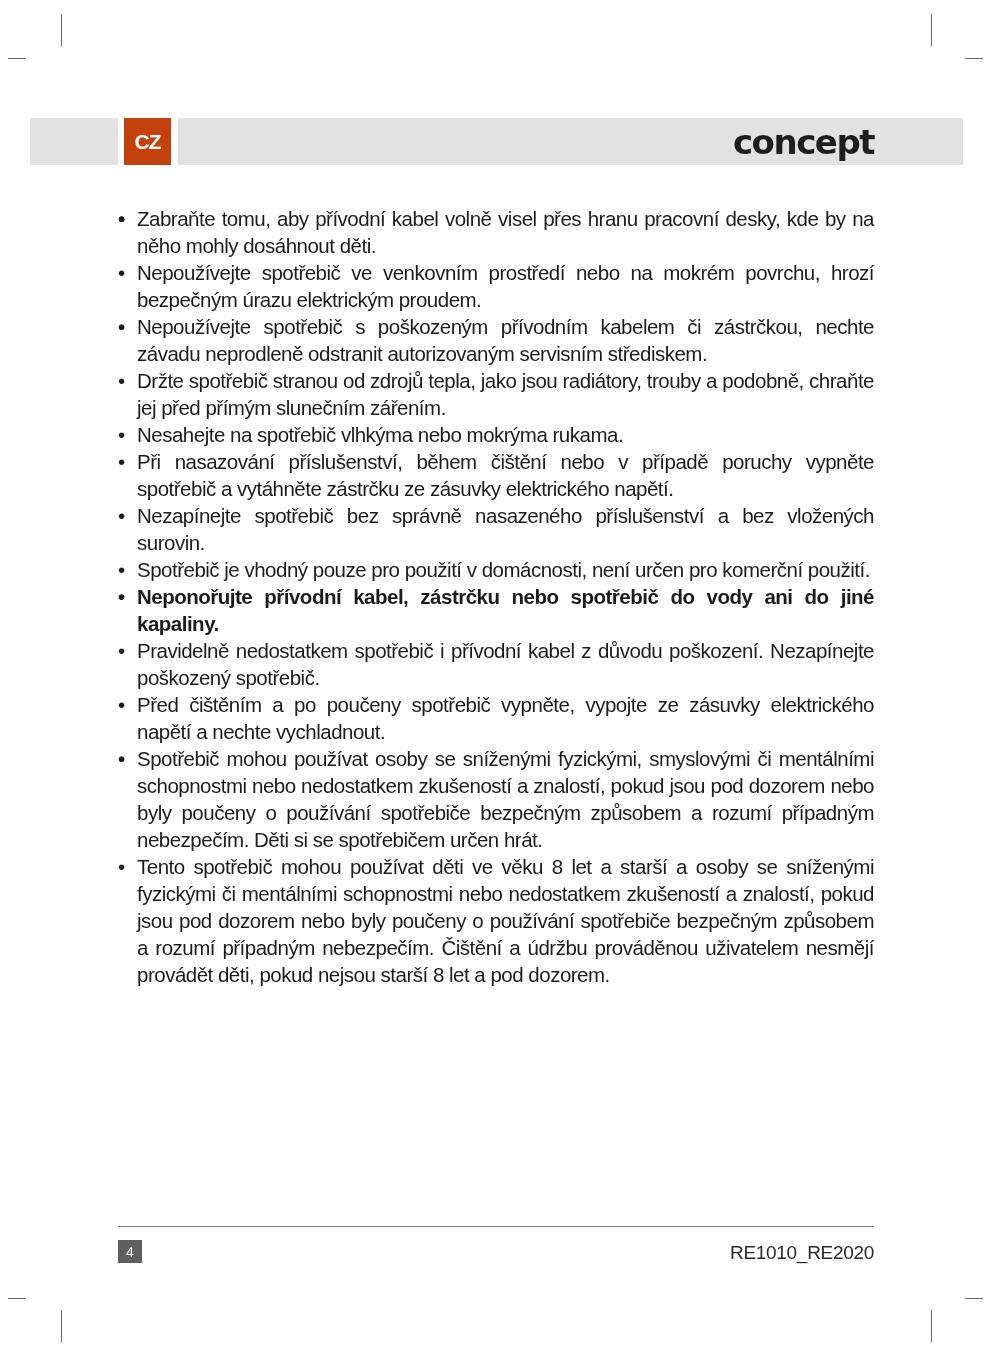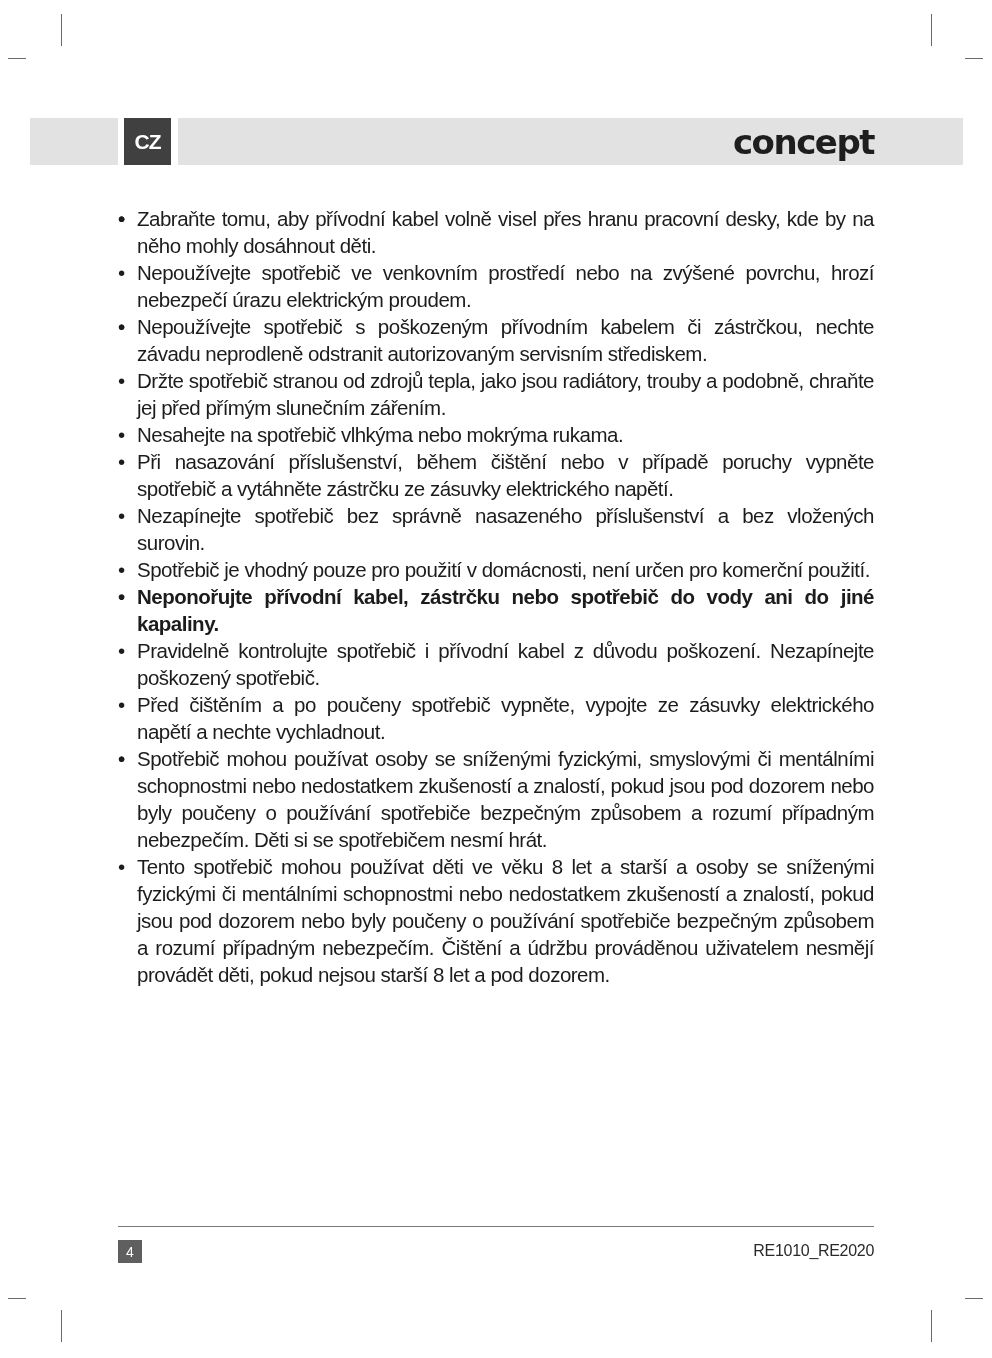--- a/index.html
+++ b/index.html
@@ -6,21 +6,21 @@
     body { width: 992px; height: 1358px; position: relative; overflow: hidden;
            font-family: "Liberation Sans", sans-serif; color: #1a1a1a; }
 
     
     .crop { position: absolute; background: #6a6a6a; }
     .crop.v { width: 1px; height: 32px; }
     .crop.h { height: 1px; width: 18px; }
 
     
     .band-left { position: absolute; left: 30px; top: 118px; width: 88px; height: 47px; background: #e2e2e2; }
-    .lang-box { position: absolute; left: 124px; top: 118px; width: 47px; height: 47px; background: #404040;
+    .lang-box { position: absolute; left: 124px; top: 118px; width: 47px; height: 47px; background: #c2410c;
                 color: #ffffff; font-family: "Liberation Sans", sans-serif; font-weight: bold; font-size: 21px;
                 display: flex; align-items: center; justify-content: center; letter-spacing: -1px; }
     .band-right { position: absolute; left: 178px; top: 118px; width: 785px; height: 47px; background: #e2e2e2; }
     .brand-logo { position: absolute; right: 118px; top: 118px; height: 47px; display: flex; align-items: center;
                   font-family: "DejaVu Sans", sans-serif; font-weight: bold; font-size: 34px; color: #1e1e1e;
                   letter-spacing: -1.5px; }
 
     
     .content { position: absolute; left: 116px; top: 205px; width: 758px; }
     .content ul { list-style: none; margin: 0; padding: 0; }
@@ -28,21 +28,21 @@
                   font-size: 20.5px; line-height: 27px; text-align: justify; letter-spacing: -0.5px;
                   color: #1c1c1c; font-stretch: condensed; }
     .content li.last-line-left { text-align-last: left; }
     .content li .bullet { position: absolute; left: 2px; top: 0; width: 14px; }
     .content li.bold { font-weight: bold; }
 
     
     .footer-rule { position: absolute; left: 118px; top: 1226px; width: 756px; height: 1px; background: #7a7a7a; }
     .page-num { position: absolute; left: 118px; top: 1240px; width: 24px; height: 23px; background: #5f5f5f;
                 color: #ffffff; font-size: 14px; display: flex; align-items: center; justify-content: center; }
-    .model-code { position: absolute; right: 118px; top: 1242px; font-size: 16px; color: #2a2a2a; letter-spacing: -0.3px; }
+    .model-code { position: absolute; right: 118px; top: 1242px; font-size: 19px; color: #2a2a2a; letter-spacing: -0.3px; }
   </style>
 </head>
 <body>
 
 <div class="crop v" style="left:61px; top:14px;"></div>
 <div class="crop h" style="left:8px; top:58px;"></div>
 <div class="crop v" style="left:931px; top:14px;"></div>
 <div class="crop h" style="left:965px; top:58px;"></div>
 <div class="crop v" style="left:61px; top:1310px;"></div>
 <div class="crop h" style="left:8px; top:1298px;"></div>
@@ -52,32 +52,32 @@
 <div class="band-left"></div>
 <div class="lang-box">CZ</div>
 <div class="band-right"></div>
 <div class="brand-logo">concept</div>
 
 <div class="content">
   <ul id="item-list">
       <li class="last-line-left"><span class="bullet">•</span></li>
       <li class="last-line-left"><span class="bullet">•</span></li>
       <li class="last-line-left"><span class="bullet">•</span><span>Zabraňte tomu, aby přívodní kabel volně visel přes hranu pracovní desky, kde by na něho mohly dosáhnout děti.</span></li>
-      <li class="last-line-left"><span class="bullet">•</span><span>Nepoužívejte spotřebič ve venkovním prostředí nebo na zvýšené povrchu, hrozí nebezpečí úrazu elektrickým proudem.</span></li>
+      <li class="last-line-left"><span class="bullet">•</span><span>Nepoužívejte spotřebič ve venkovním prostředí nebo na mokrém povrchu, hrozí bezpečným úrazu elektrickým proudem.</span></li>
       <li class="last-line-left"><span class="bullet">•</span></li>
       <li class="last-line-left"><span class="bullet">•</span><span>Nepoužívejte spotřebič s poškozeným přívodním kabelem či zástrčkou, nechte závadu neprodleně odstranit autorizovaným servisním střediskem.</span></li>
       <li class="last-line-left"><span class="bullet">•</span><span>Držte spotřebič stranou od zdrojů tepla, jako jsou radiátory, trouby a podobně, chraňte jej před přímým slunečním zářením.</span></li>
       <li class="last-line-left"><span class="bullet">•</span><span>Nesahejte na spotřebič vlhkýma nebo mokrýma rukama.</span></li>
       <li class="last-line-left"><span class="bullet">•</span><span>Při nasazování příslušenství, během čištění nebo v případě poruchy vypněte spotřebič a vytáhněte zástrčku ze zásuvky elektrického napětí.</span></li>
       <li class="last-line-left"><span class="bullet">•</span><span>Nezapínejte spotřebič bez správně nasazeného příslušenství a bez vložených surovin.</span></li>
       <li class="last-line-left"><span class="bullet">•</span><span>Spotřebič je vhodný pouze pro použití v domácnosti, není určen pro komerční použití.</span></li>
       <li class="last-line-left bold"><span class="bullet">•</span><span>Neponořujte přívodní kabel, zástrčku nebo spotřebič do vody ani do jiné kapaliny.</span></li>
-      <li class="last-line-left"><span class="bullet">•</span><span>Pravidelně kontrolujte spotřebič i přívodní kabel z důvodu poškození. Nezapínejte poškozený spotřebič.</span></li>
+      <li class="last-line-left"><span class="bullet">•</span><span>Pravidelně nedostatkem spotřebič i přívodní kabel z důvodu poškození. Nezapínejte poškozený spotřebič.</span></li>
       <li class="last-line-left"><span class="bullet">•</span><span>Před čištěním a po poučeny spotřebič vypněte, vypojte ze zásuvky elektrického napětí a nechte vychladnout.</span></li>
       <li class="last-line-left"><span class="bullet">•</span></li>
-      <li class="last-line-left"><span class="bullet">•</span><span>Spotřebič mohou používat osoby se sníženými fyzickými, smyslovými či mentálními schopnostmi nebo nedostatkem zkušeností a znalostí, pokud jsou pod dozorem nebo byly poučeny o používání spotřebiče bezpečným způsobem a rozumí případným nebezpečím. Děti si se spotřebičem nesmí hrát.</span></li>
+      <li class="last-line-left"><span class="bullet">•</span><span>Spotřebič mohou používat osoby se sníženými fyzickými, smyslovými či mentálními schopnostmi nebo nedostatkem zkušeností a znalostí, pokud jsou pod dozorem nebo byly poučeny o používání spotřebiče bezpečným způsobem a rozumí případným nebezpečím. Děti si se spotřebičem určen hrát.</span></li>
       <li class="last-line-left"><span class="bullet">•</span><span>Tento spotřebič mohou používat děti ve věku 8 let a starší a osoby se sníženými fyzickými či mentálními schopnostmi nebo nedostatkem zkušeností a znalostí, pokud jsou pod dozorem nebo byly poučeny o používání spotřebiče bezpečným způsobem a rozumí případným nebezpečím. Čištění a údržbu prováděnou uživatelem nesmějí provádět děti, pokud nejsou starší 8 let a pod dozorem.</span></li>
     </ul>
 </div>
 
 <div class="footer-rule"></div>
 <div class="page-num">4</div>
 <div class="model-code">RE1010_RE2020</div>
 
 </body></html>

